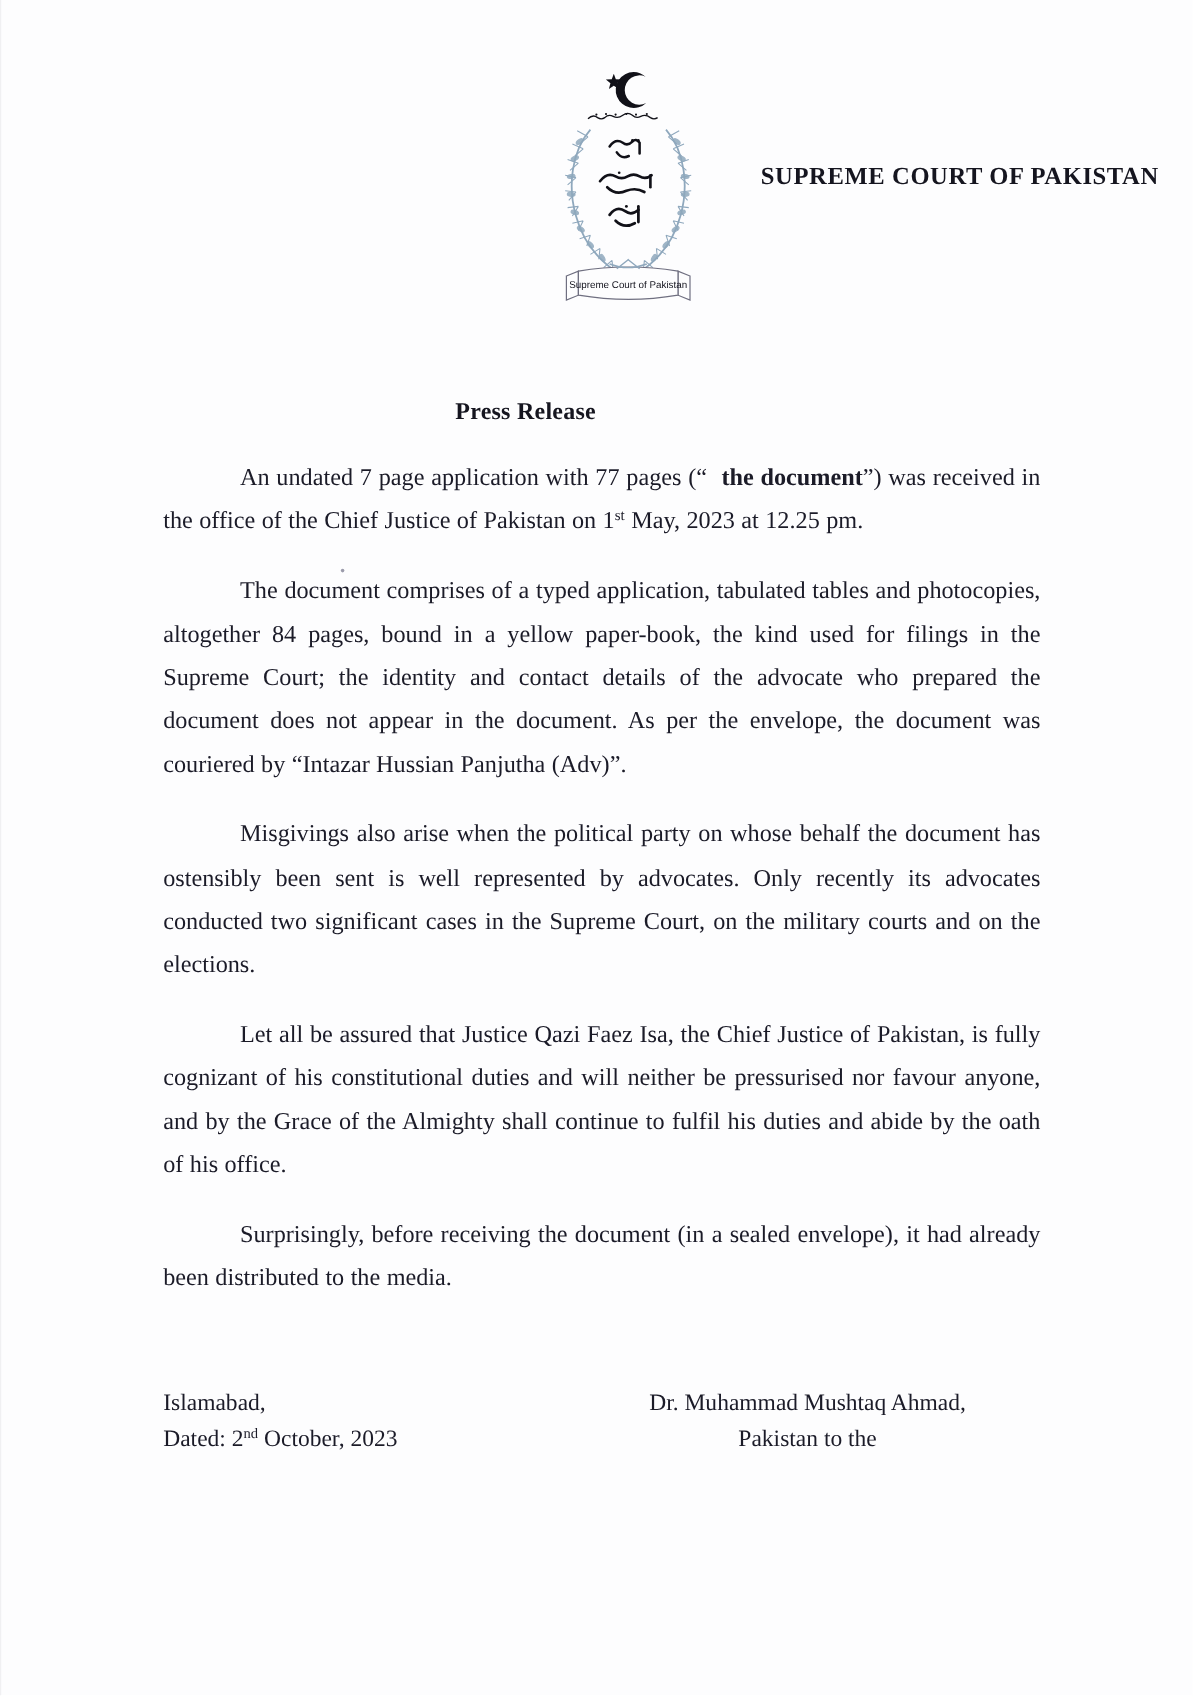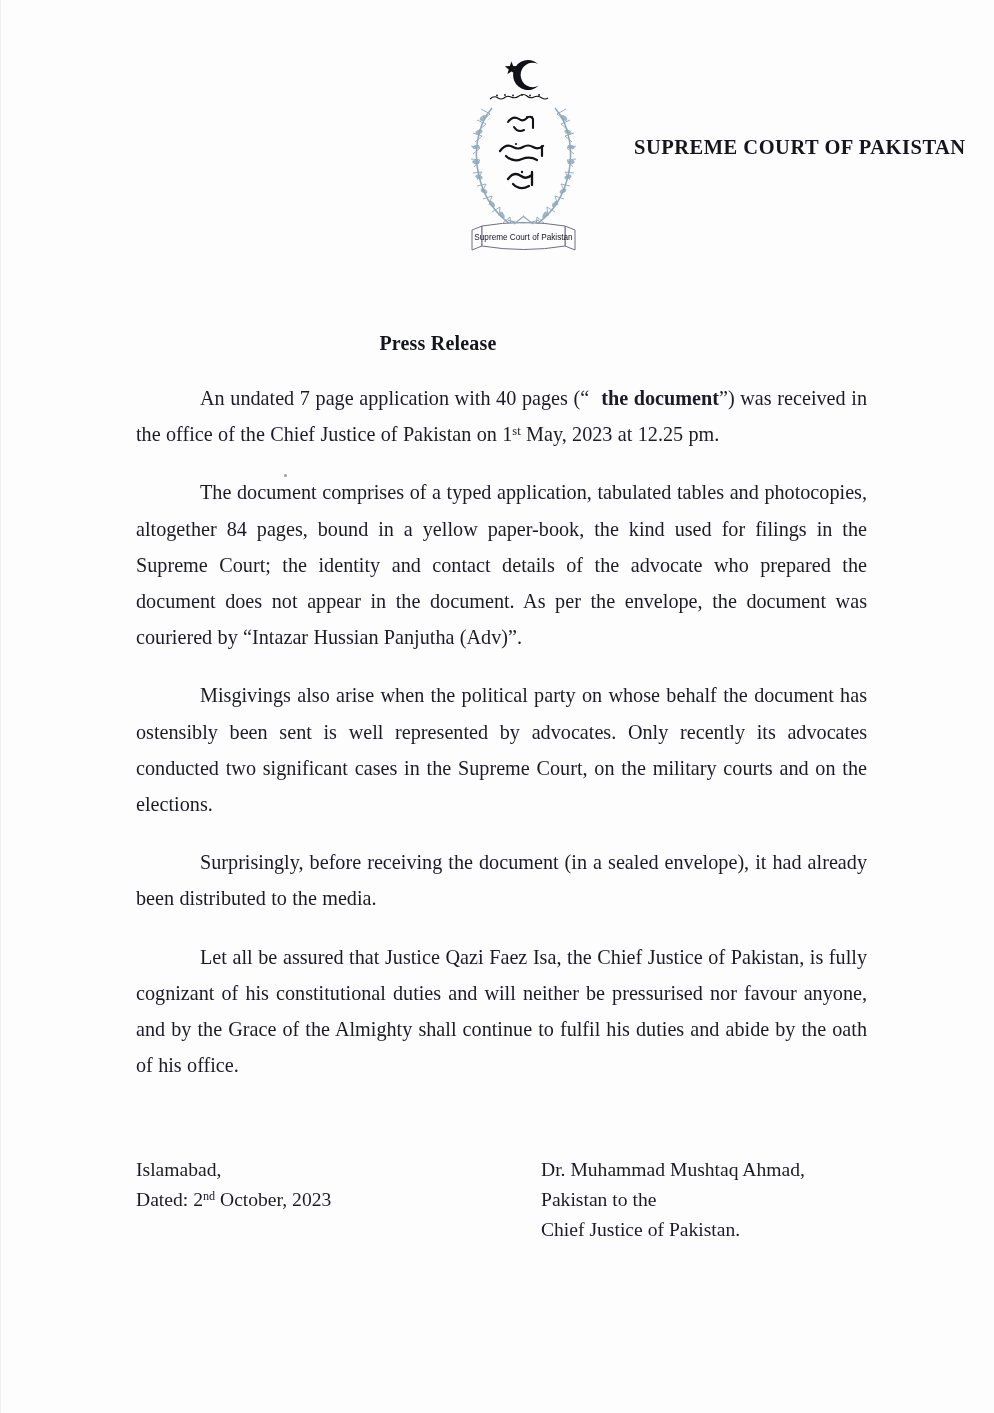--- a/index.html
+++ b/index.html
@@ -110,20 +110,21 @@
   .footer-left {
     width: 405px;
     font-size: 19.6px;
     line-height: 30px;
     color: #1b1b28;
   }
   .footer-right {
     font-size: 19.6px;
     line-height: 30px;
     color: #1b1b28;
+    text-align: center;
   }
   .footer-line { white-space: nowrap; }
 </style>
 </head>
 <body>
 
 <div class="page">
 
   <div class="header">
 
@@ -217,34 +218,33 @@
         </g>
       </svg>
     </div>
 
     <div class="org-title">SUPREME COURT OF PAKISTAN</div>
   </div>
 
   <div class="doc-title">Press Release</div>
 
   <div class="content">
-    <p class="para"><span>An undated 7 page application with 40 pages (“</span><b>the document</b><span>”) was received in the office of the Chief Justice of Pakistan on 1</span><sup>st</sup><span> May, 2023 at 12.25 pm.</span></p>
+    <p class="para"><span>An undated 7 page application with 77 pages (“</span><b>the document</b><span>”) was received in the office of the Chief Justice of Pakistan on 1</span><sup>st</sup><span> May, 2023 at 12.25 pm.</span></p>
     <p class="para"><span>The document comprises of a typed application, tabulated tables and photocopies, altogether 84 pages, bound in a yellow paper-book, the kind used for filings in the Supreme Court; the identity and contact details of the advocate who prepared the document does not appear in the document. As per the envelope, the document was couriered by “Intazar Hussian Panjutha (Adv)”.</span></p>
     <p class="para"><span>Misgivings also arise when the political party on whose behalf the document has ostensibly been sent is well represented by advocates. Only recently its advocates conducted two significant cases in the Supreme Court, on the military courts and on the elections.</span></p>
+    <p class="para"><span>Let all be assured that Justice Qazi Faez Isa, the Chief Justice of Pakistan, is fully cognizant of his constitutional duties and will neither be pressurised nor favour anyone, and by the Grace of the Almighty shall continue to fulfil his duties and abide by the oath of his office.</span></p>
     <p class="para"><span>Surprisingly, before receiving the document (in a sealed envelope), it had already been distributed to the media.</span></p>
-    <p class="para"><span>Let all be assured that Justice Qazi Faez Isa, the Chief Justice of Pakistan, is fully cognizant of his constitutional duties and will neither be pressurised nor favour anyone, and by the Grace of the Almighty shall continue to fulfil his duties and abide by the oath of his office.</span></p>
   </div>
 
   <div class="speck"></div>
 
   <div class="footer">
     <div class="footer-left">
       <div class="footer-line">Islamabad,</div>
       <div class="footer-line"><span>Dated: 2</span><sup>nd</sup><span> October, 2023</span></div>
     </div>
     <div class="footer-right">
       <div class="footer-line">Dr. Muhammad Mushtaq Ahmad,</div>
       <div class="footer-line">Pakistan to the</div>
-      <div class="footer-line">Chief Justice of Pakistan.</div>
     </div>
   </div>
 
 </div>
 
 </body></html>

